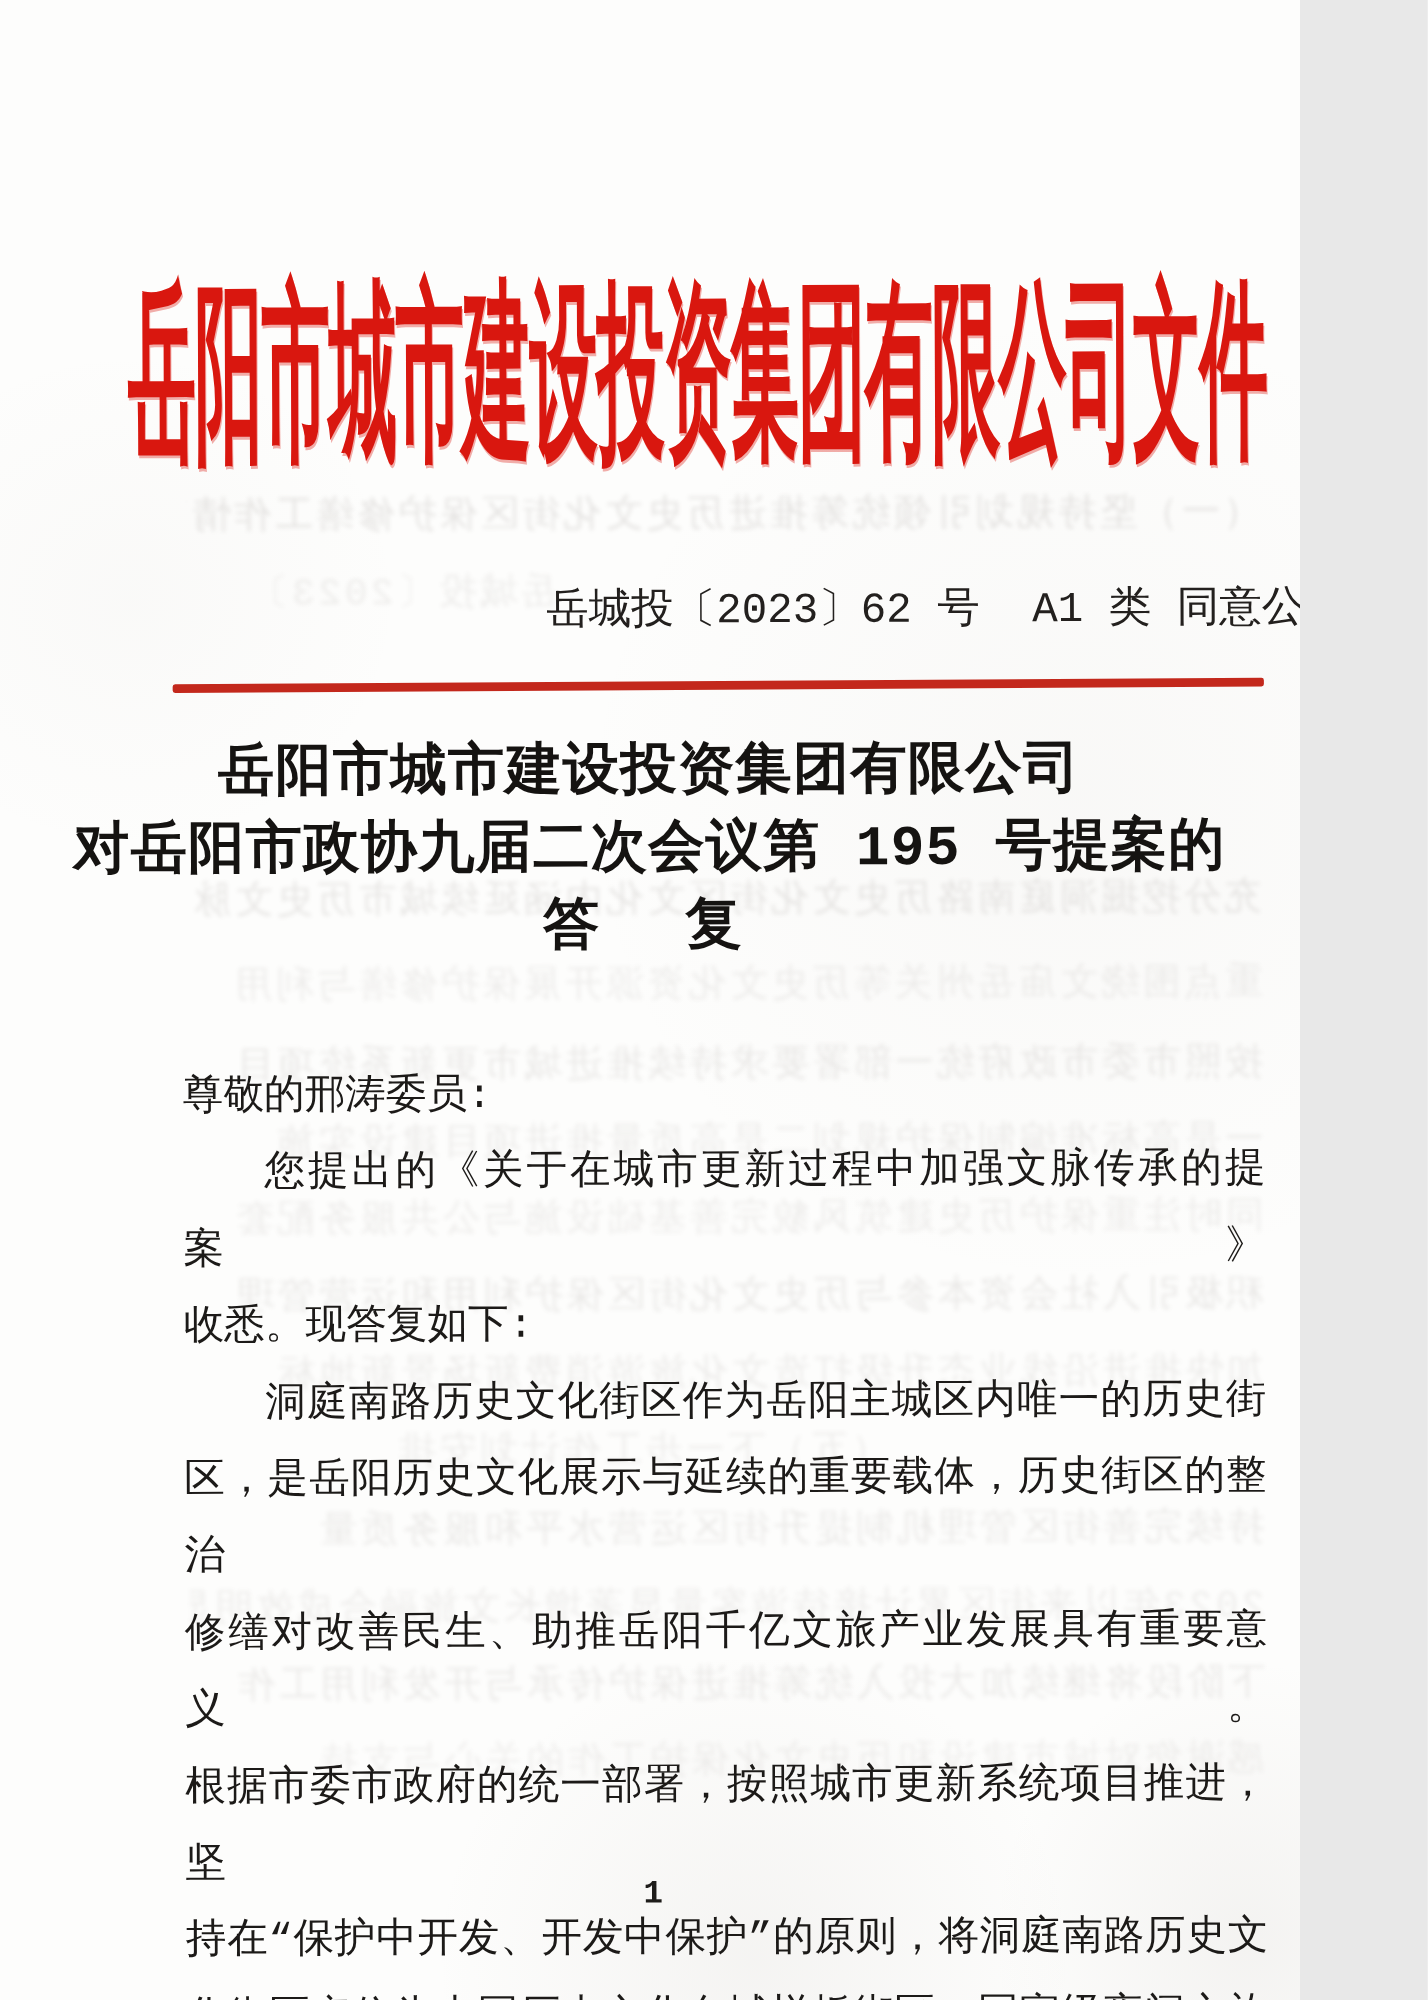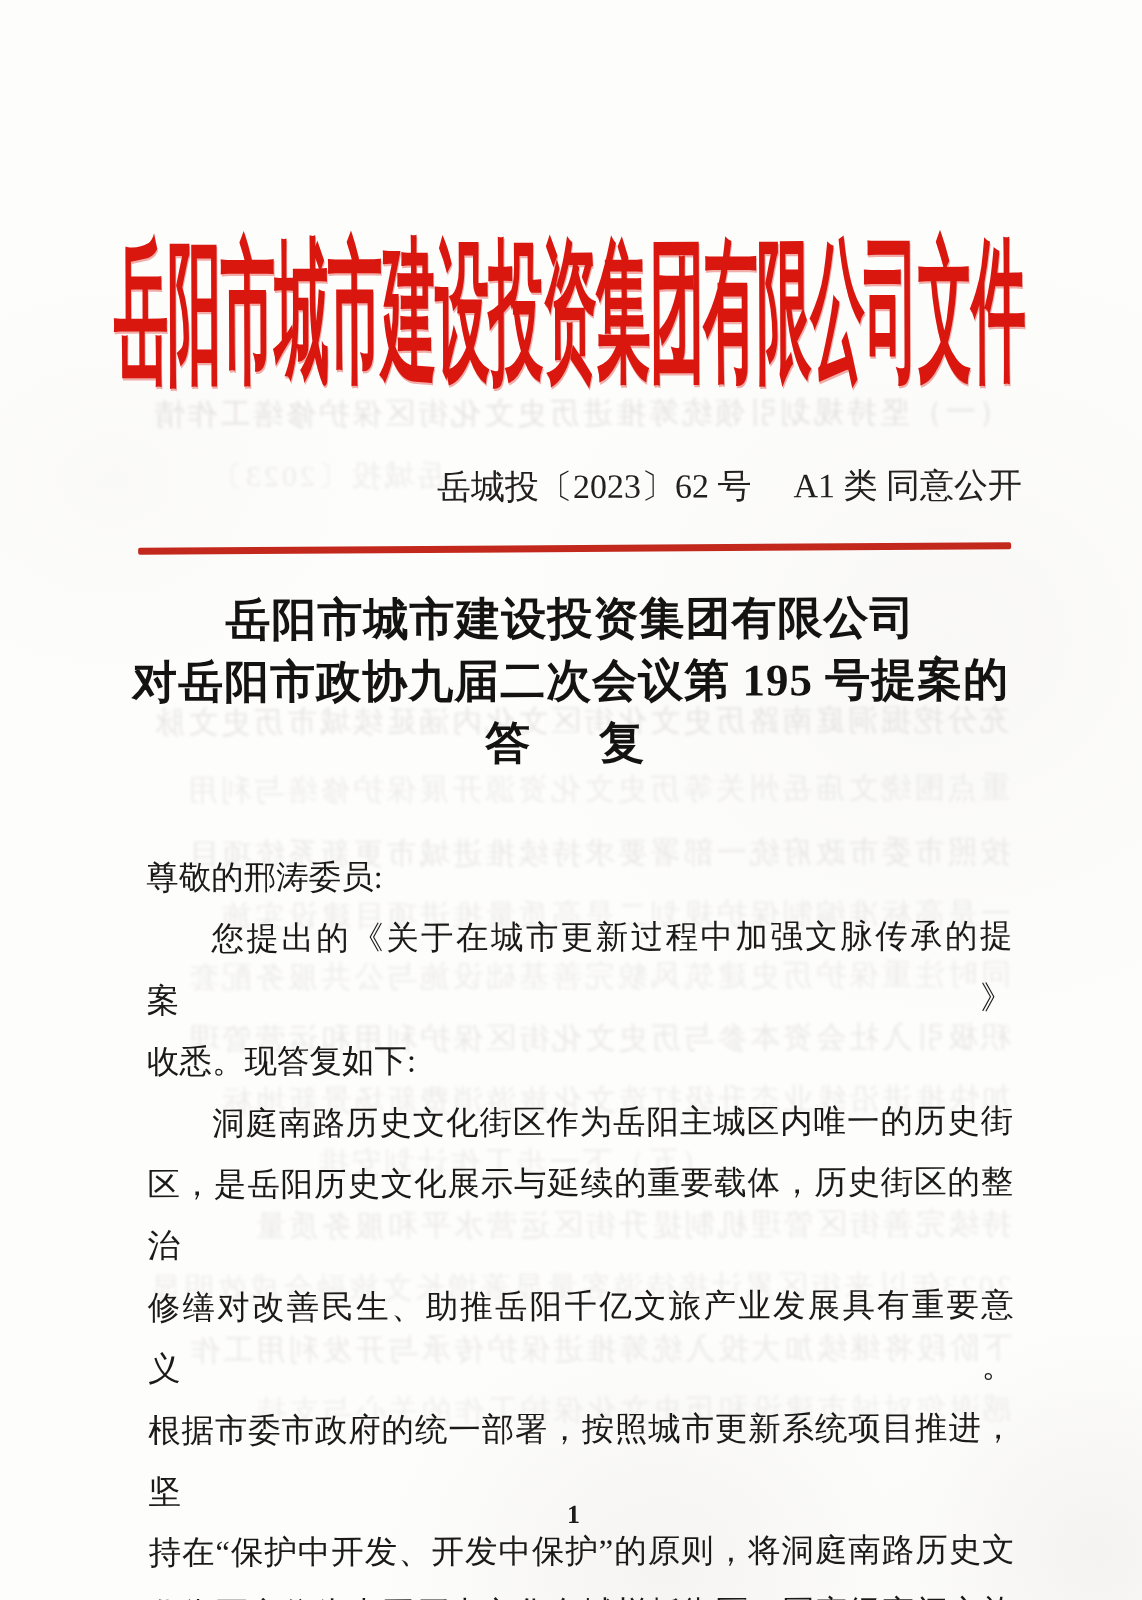--- a/index.html
+++ b/index.html
@@ -1,24 +1,24 @@
 <!DOCTYPE html>
 <html><head>
 <meta charset="utf-8">
 <style>
   html,body{margin:0;padding:0;background:#e8e8e8;}
   .page{
-    position:relative;width:1142px;height:1600px;overflow:hidden;
+    position:relative;width:1040px;height:1600px;overflow:hidden;
     background:
       radial-gradient(55% 35% at 83% 40%, rgba(168,160,152,.05), transparent 70%),
       radial-gradient(35% 22% at 58% 98%, rgba(160,152,144,.09), transparent 70%),
       radial-gradient(28% 20% at 96% 97%, rgba(160,152,144,.10), transparent 70%),
       radial-gradient(30% 18% at 10% 30%, rgba(168,160,152,.04), transparent 70%),
       #fdfdfc;
-    font-family:Liberation Serif, serif;
+    font-family:Liberation Mono, monospace;
   }
   .layer{position:absolute;inset:0;transform:rotate(-0.2deg);}
 
   
   .bleed{
     position:absolute;transform:scaleX(-1);color:#6f6660;
     filter:blur(1.6px);font-size:30px;white-space:nowrap;overflow:hidden;
     letter-spacing:3px;line-height:38px;height:40px;
   }
 

